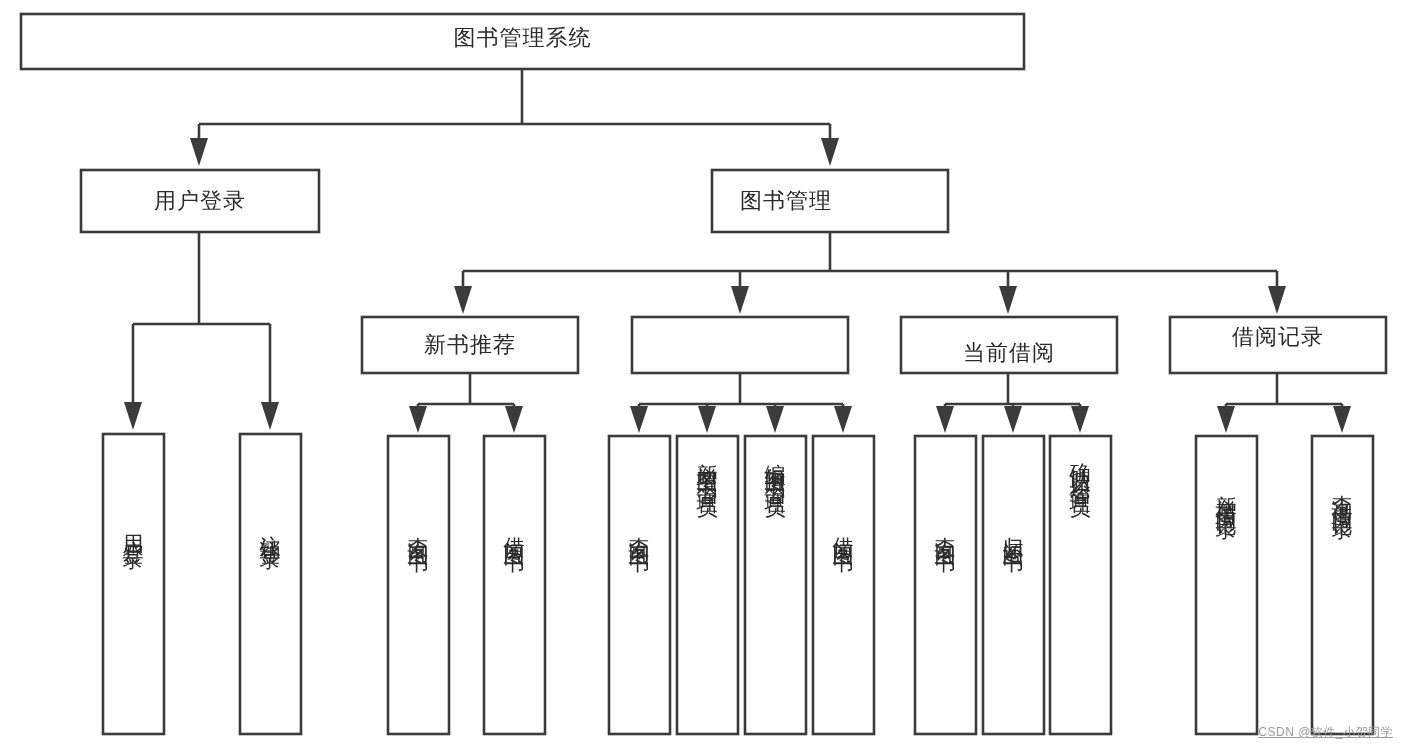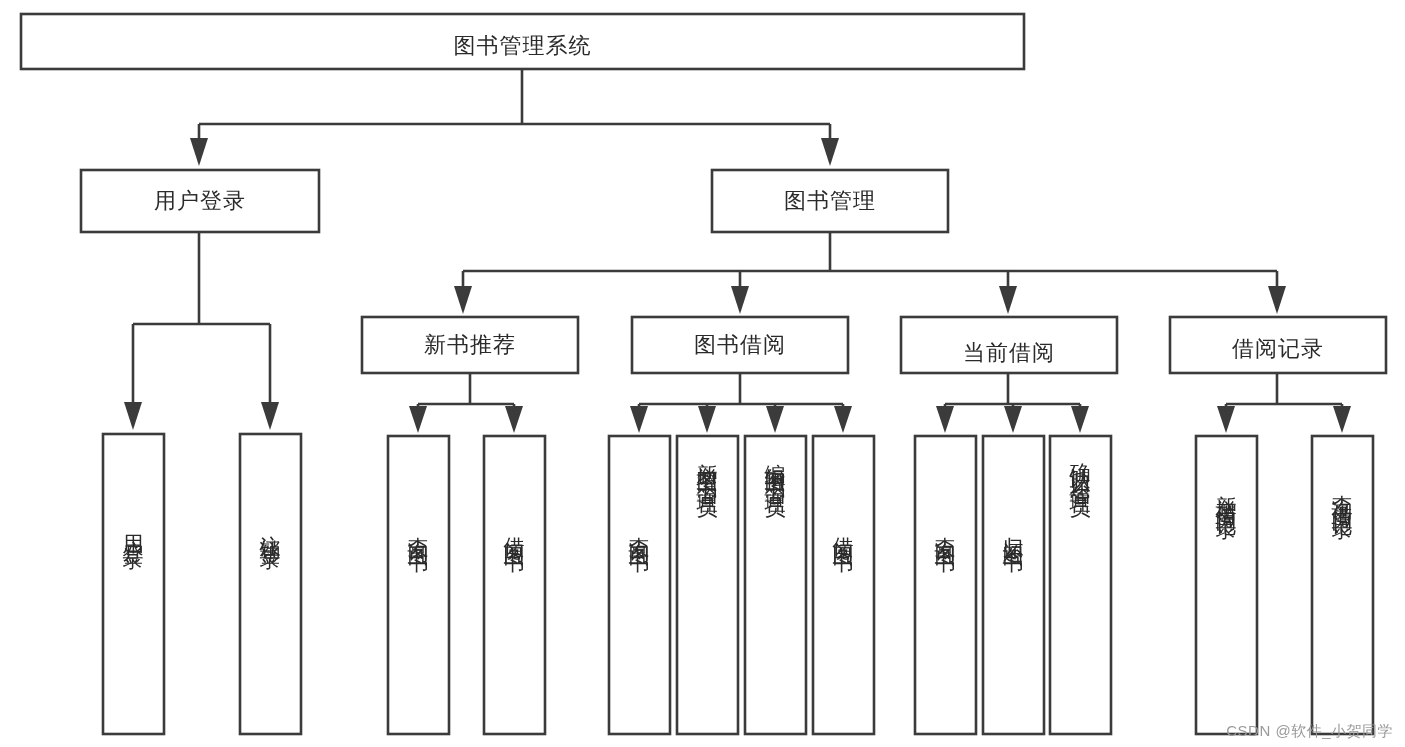--- a/index.html
+++ b/index.html
@@ -70,24 +70,25 @@
     font-size: 22px;
     color: #2a2a2a;
     letter-spacing: 1px;
     white-space: nowrap;
   }
   #watermark {
     position: absolute;
     right: 12px;
     bottom: 6px;
     font-family: "Liberation Sans", "DejaVu Sans", sans-serif;
-    font-size: 15px;
+    font-size: 12px;
     color: #9a9a9a;
     letter-spacing: 0.5px;
     white-space: nowrap;
+    text-decoration: underline;
   }
 </style>
 </head>
 <body>
 
 <div id="diagram-root">
 
   <svg id="tree-svg" viewBox="0 0 1405 747">
 
     <g>
@@ -186,45 +187,42 @@
 
     <rect class="node-box" x="915" y="436" width="61" height="298"></rect>
     <rect class="node-box" x="983" y="436" width="61" height="298"></rect>
     <rect class="node-box" x="1050" y="436" width="61" height="298"></rect>
 
     <rect class="node-box" x="1196" y="436" width="61" height="298"></rect>
     <rect class="node-box" x="1312" y="436" width="61" height="298"></rect>
 
   </svg>
 
-  <div class="hlabel-wrap" style="left:21px; top:14px; width:1003px; height:47px;align-items:flex-end;">
+  <div class="hlabel-wrap" style="left:21px; top:14px; width:1003px; height:47px;">
     <span class="hlabel-text">图书管理系统</span>
   </div>
 
   <div class="hlabel-wrap" style="left:81px; top:170px; width:238px; height:62px;">
     <span class="hlabel-text">用户登录</span>
   </div>
 
-  <div class="hlabel-wrap" style="left:712px; top:170px; width:236px; height:62px;">
+  <div class="hlabel-wrap" style="left:668px; top:170px; width:236px; height:62px;">
     <span class="hlabel-text">图书管理</span>
   </div>
 
   <div class="hlabel-wrap" style="left:362px; top:317px; width:216px; height:56px;justify-content:center;">
     <span class="hlabel-text">新书推荐</span>
   </div>
 
-  <div class="hlabel-wrap" style="left:632px; top:317px; width:216px; height:56px;">
-    <span class="hlabel-text">图书借阅</span>
-  </div>
 
   <div class="hlabel-wrap" style="left:901px; top:317px; width:216px; height:72px;">
     <span class="hlabel-text">当前借阅</span>
   </div>
 
-  <div class="hlabel-wrap" style="left:1170px; top:317px; width:216px; height:64px;">
+  <div class="hlabel-wrap" style="left:1170px; top:305px; width:216px; height:64px;">
     <span class="hlabel-text">借阅记录</span>
   </div>
 
   <div class="vlabel-wrap" style="left:103px; top:434px; width:61px; height:300px; padding-top:84px;">
     <span class="vlabel-text">用户登录</span>
   </div>
 
   <div class="vlabel-wrap" style="left:240px; top:434px; width:61px; height:300px; padding-top:84px;">
     <span class="vlabel-text">注销登录</span>
   </div>

